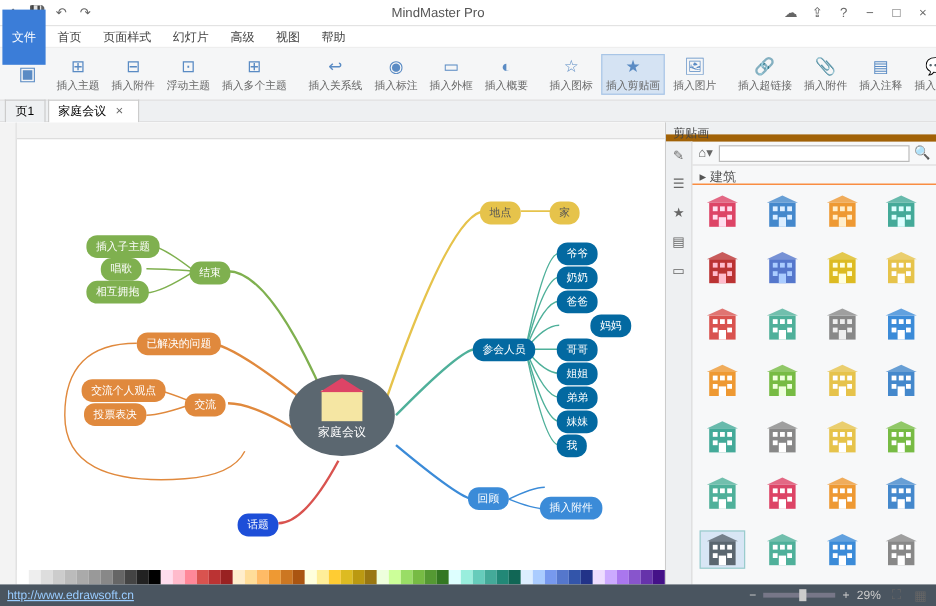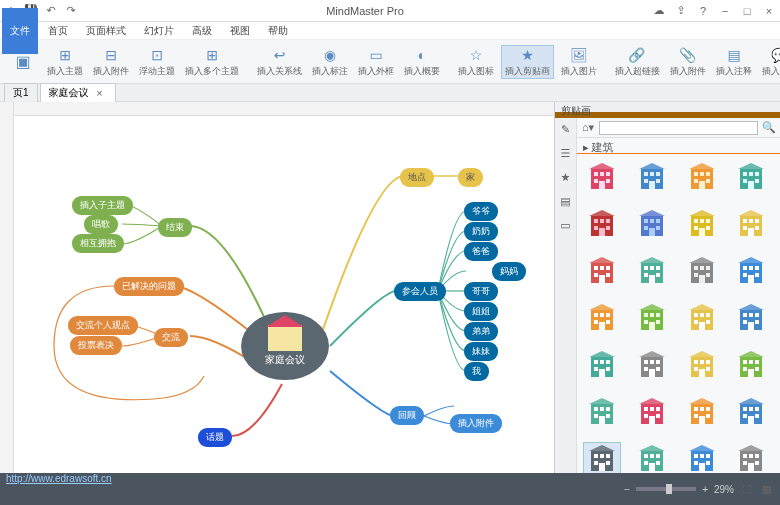--- a/index.html
+++ b/index.html
@@ -43,21 +43,21 @@
 .sp-body{flex:1;display:flex}
 .sp-toolcol{width:22px;background:#eef0f2;display:flex;flex-direction:column;align-items:center;padding-top:4px;gap:10px;border-right:1px solid #ddd}
 .sp-main{flex:1;display:flex;flex-direction:column}
 .sp-search{height:20px;display:flex;align-items:center;padding:2px 4px;gap:4px;border-bottom:1px solid #ddd}
 .sp-search input{flex:1;height:14px;border:1px solid #bbb;font-size:9px;padding:0 3px}
 .sp-cat{height:16px;padding:2px 6px;font-size:11px;color:#555;border-bottom:1px solid #f97316}
 .sp-grid{flex:1;overflow:auto;padding:6px;display:grid;grid-template-columns:repeat(4,1fr);gap:8px}
 .bld{width:38px;height:32px;display:flex;align-items:center;justify-content:center}
 .bld svg{width:34px;height:30px}
 .bld.sel{background:#d8e6f5;border:1px solid #9cc}
-.status{position:absolute;bottom:0;left:0;right:0;height:32px;background:#4a5560;color:#ccc;display:flex;justify-content:space-between;padding:0 6px;font-size:9px}
+.status{position:absolute;bottom:0;left:0;right:0;height:18px;background:#4a5560;color:#ccc;display:flex;align-items:center;justify-content:space-between;padding:0 6px;font-size:9px}
 .status .link{color:#9cf;text-decoration:underline}
 .status .zoom{display:flex;align-items:center;gap:6px}
 .colorbar{position:absolute;bottom:18px;left:14px;right:226px;height:12px;display:flex}
 .colorbar span{flex:1}
 </style>
 </head>
 <body>
 
 <div class="titlebar">
  <div class="left">

